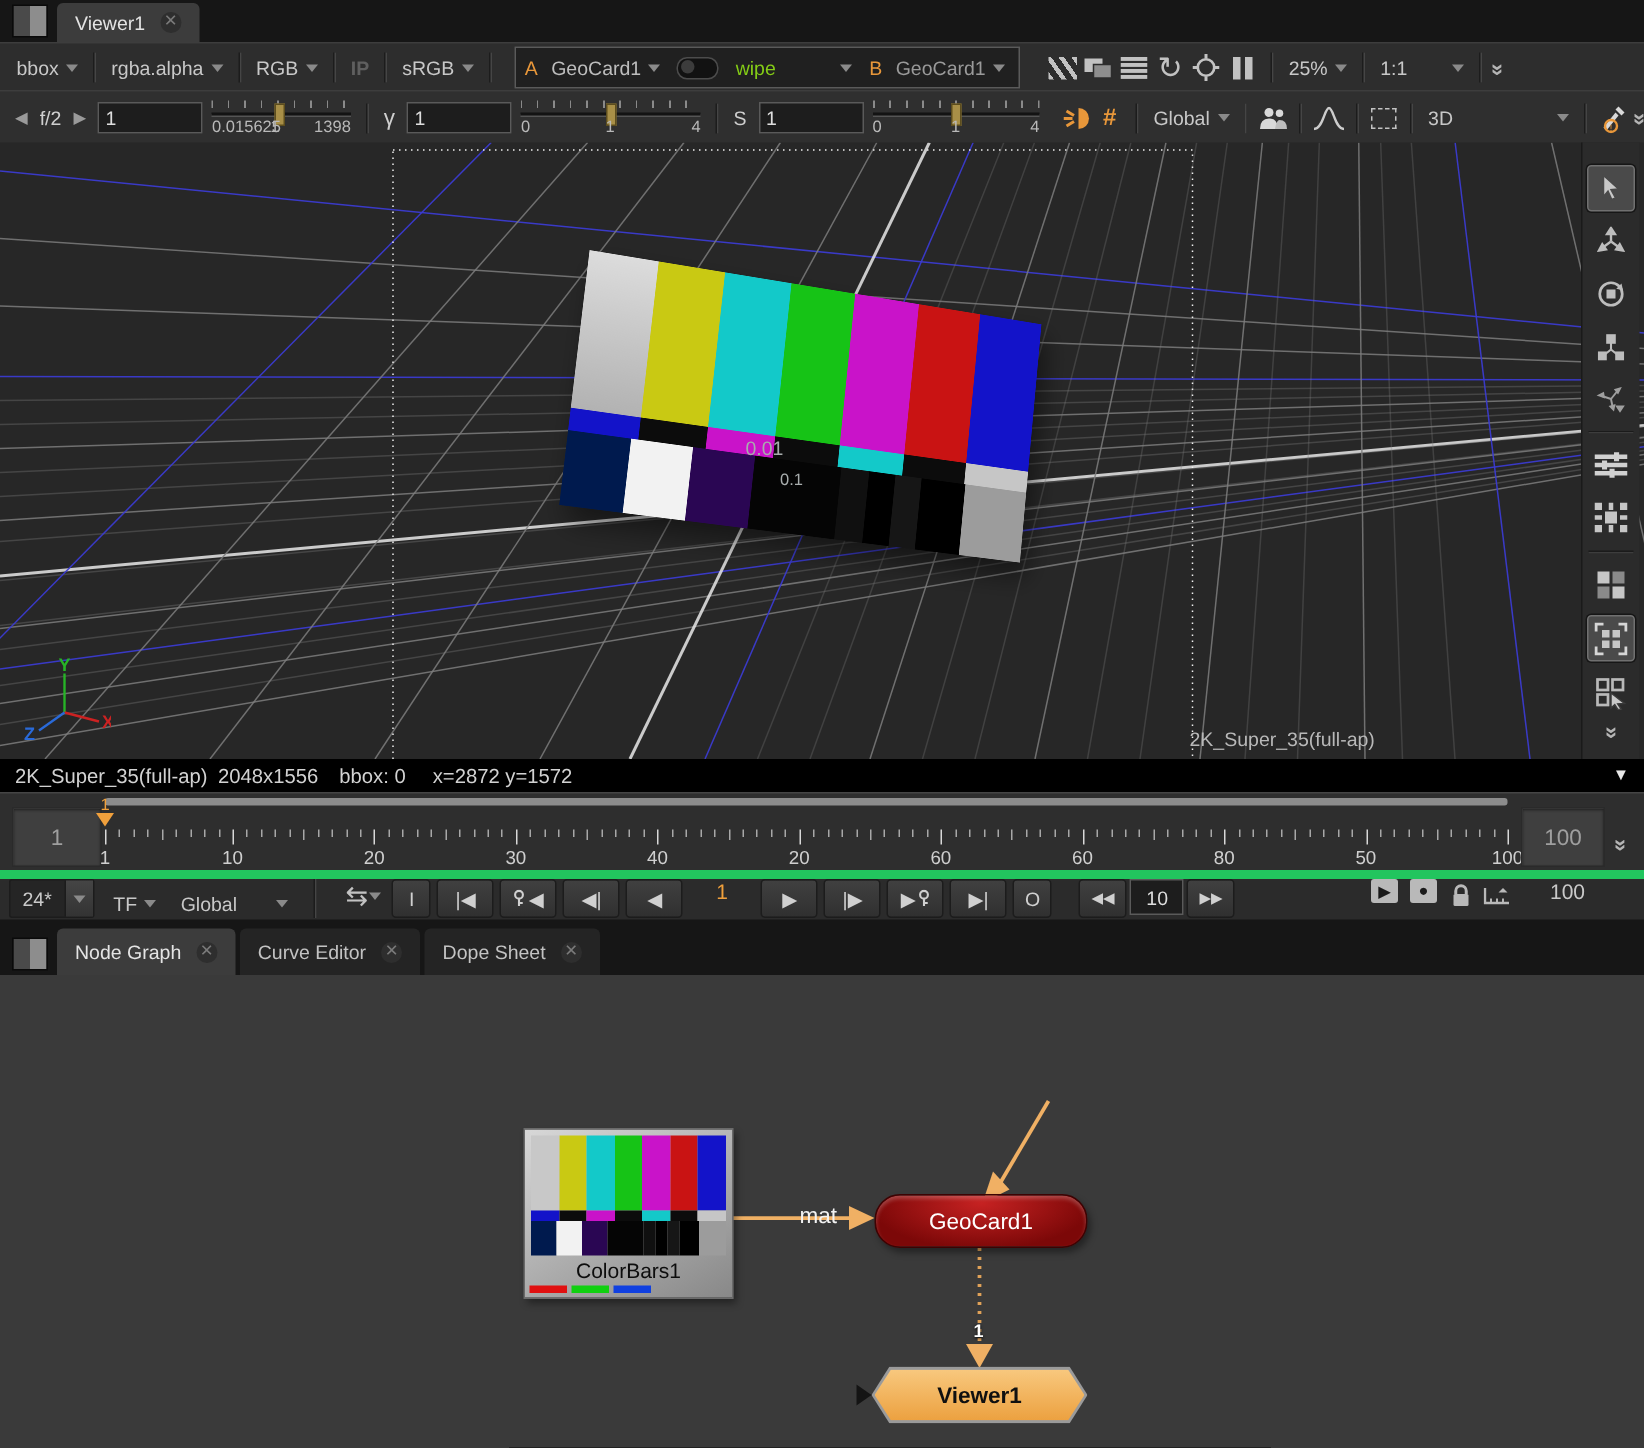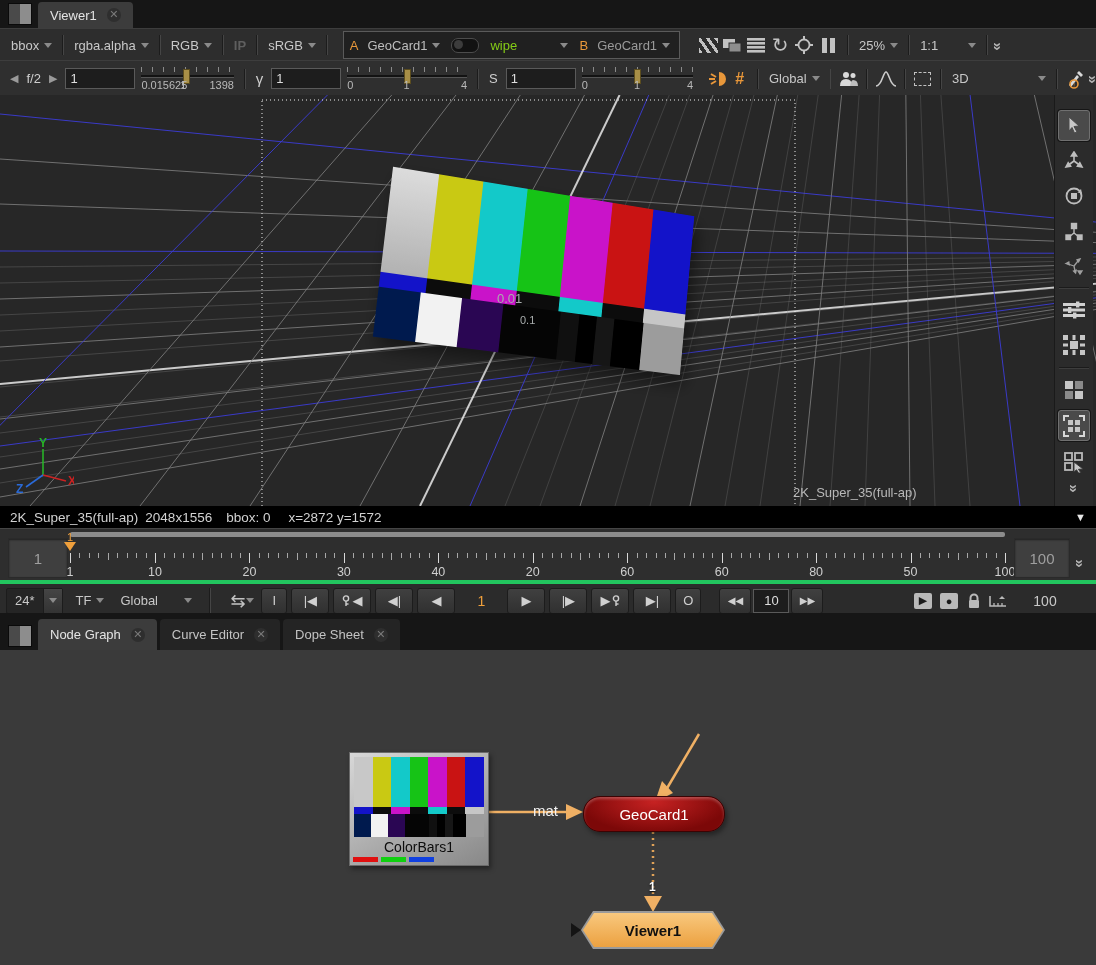--- a/index.html
+++ b/index.html
@@ -55,21 +55,21 @@
   #statusbar{left:0;top:506px;width:1096px;height:22px;background:#000;color:#d2d2d2;display:flex;align-items:center;padding-left:10px;box-sizing:border-box;font-size:13.5px;}
   
   #timeline{left:0;top:528px;width:1096px;height:52px;background:#2e2e2e;border-top:1px solid #454545;}
   .framebox{background:#3f3f3f;border:1px solid #2a2a2a;box-shadow:inset 0 1px 2px rgba(0,0,0,.5);color:#9f9f9f;font-size:15px;display:flex;align-items:center;justify-content:center;}
   #ruler{left:70px;top:10px;width:935px;height:40px;}
   .tick{position:absolute;width:1px;background:#a8a8a8;top:14px;}
   .ticklab{position:absolute;top:26px;color:#cfcfcf;font-size:12.5px;transform:translateX(-50%);}
   #playhead{position:absolute;top:-7px;transform:translateX(-50%);text-align:center;color:#f0a03c;font-size:11px;line-height:10px;}
   #playhead .tri{width:0;height:0;border-left:6px solid transparent;border-right:6px solid transparent;border-top:9px solid #f0a03c;margin:0 auto;}
   
-  #transport{left:0;top:580px;width:1096px;height:33px;background:#2b2b2b;border-top:4px solid #22c55e;display:flex;align-items:center;}
+  #transport{left:0;top:580px;width:1096px;height:33px;background:#2b2b2b;border-top:6px solid #22c55e;display:flex;}
   .tbtn2{background:linear-gradient(#404040,#303030);border:1px solid #1c1c1c;border-radius:3px;height:24px;min-width:36px;display:flex;align-items:center;justify-content:center;color:#d0d0d0;margin:0 2px;font-size:13px;}
   .sqicon{width:18px;height:16px;background:#b9b9b9;border-radius:2px;color:#1a1a1a;display:flex;align-items:center;justify-content:center;font-size:11px;margin:0 4px;}
   
   #ngbar{left:0;top:613px;width:1096px;height:37px;}
   #ngcanvas{left:0;top:650px;width:1096px;height:315px;background:#3a3a3a;}
   #geocard{left:583px;top:146px;width:140px;height:34px;border-radius:17px;background:radial-gradient(ellipse at 50% 15%,#c62222,#7c0808 75%);border:1px solid #3c0303;box-shadow:2px 3px 5px rgba(0,0,0,.4), inset 0 2px 3px rgba(255,255,255,.25);color:#fff;display:flex;align-items:center;justify-content:center;font-size:15px;}
   #viewer1o{left:581px;top:261px;width:144px;height:38px;background:#9a9a9a;clip-path:polygon(12px 0,132px 0,144px 19px,132px 38px,12px 38px,0 19px);filter:drop-shadow(2px 3px 3px rgba(0,0,0,.4));}
   #viewer1i{position:absolute;left:2px;top:2px;width:140px;height:34px;background:linear-gradient(#f8c87e,#eca140);clip-path:polygon(11px 0,129px 0,140px 17px,129px 34px,11px 34px,0 17px);color:#101010;display:flex;align-items:center;justify-content:center;font-size:15px;font-weight:bold;}
   #colorbars{left:349px;top:102px;width:140px;height:114px;background:linear-gradient(150deg,#d8d8d8,#888);border:1px solid #6a6a6a;box-shadow:2px 3px 5px rgba(0,0,0,.4);box-sizing:border-box;}
   #colorbars .thumb{position:absolute;left:4px;top:4px;width:130px;height:80px;}

